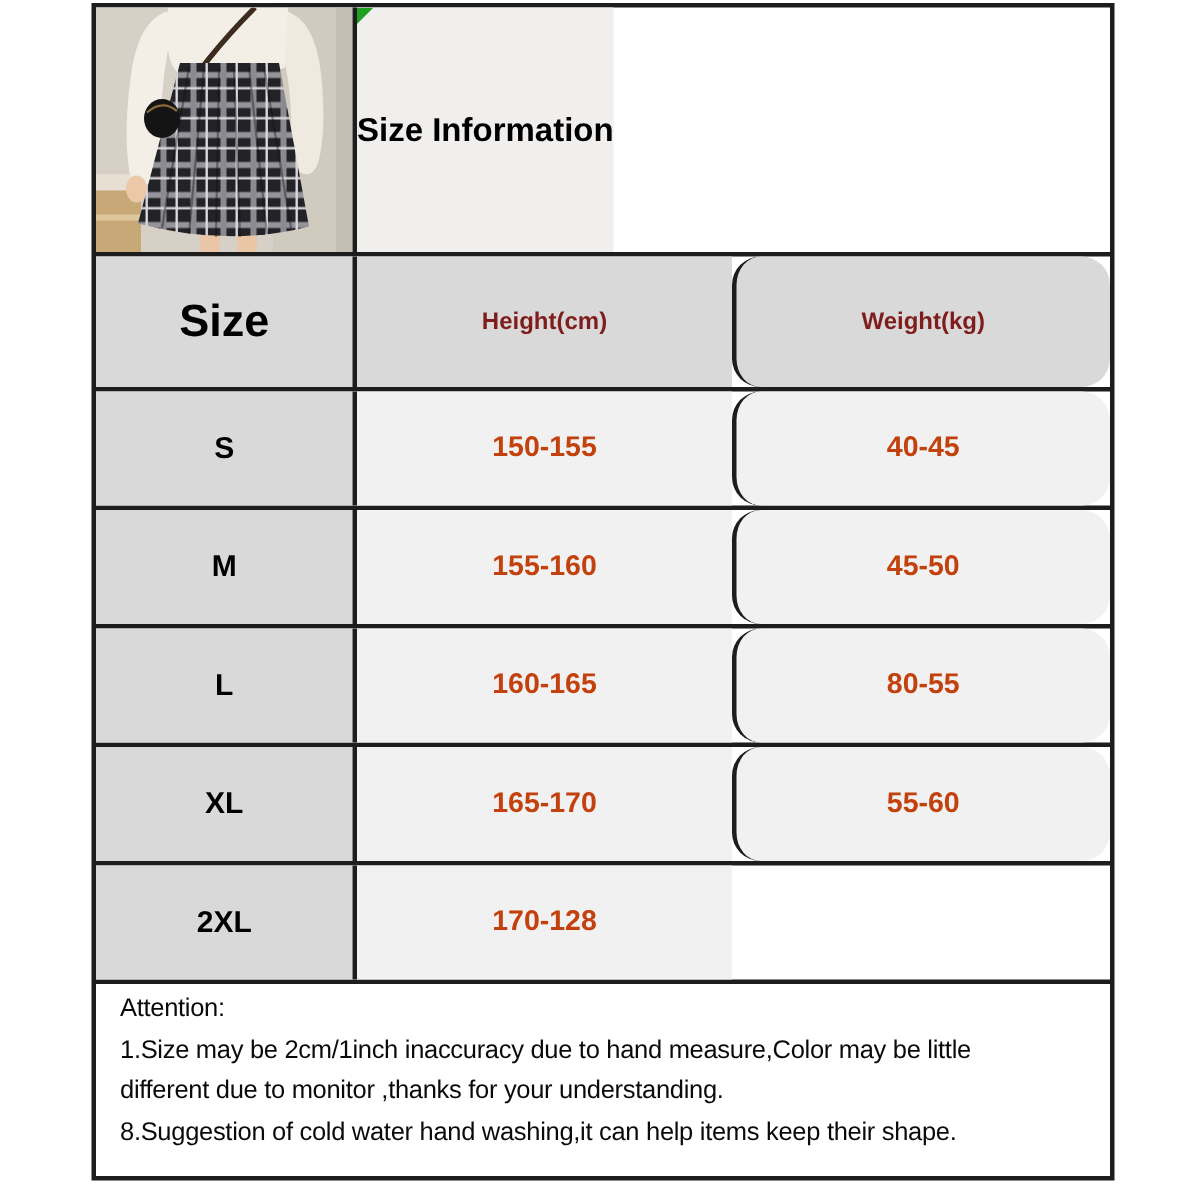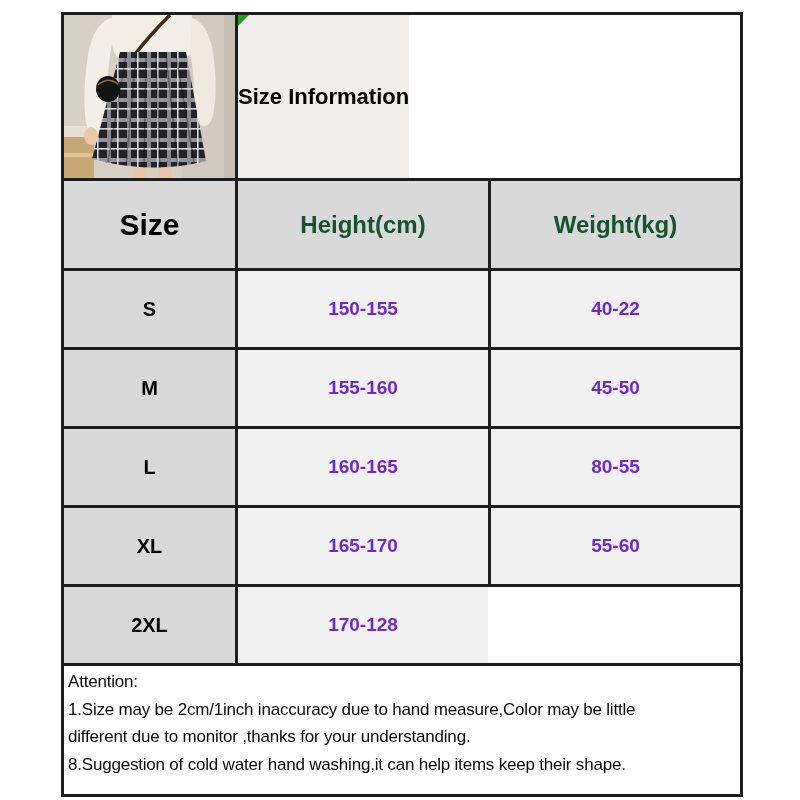--- a/index.html
+++ b/index.html
@@ -1,53 +1,53 @@
 <!DOCTYPE html>
 <html><head>
 <meta charset="utf-8">
 <style>
   html,body{margin:0;padding:0;}
   body{
     width:800px;height:800px;background:#ffffff;position:relative;
     font-family:"Liberation Sans",sans-serif;color:#111;
   }
   .sheet{
-    position:absolute;left:61px;top:12px;width:682px;
+    position:absolute;left:61px;top:2px;width:682px;
     border:3px solid #1d1d1d;background:#ffffff;box-sizing:border-box;
   }
   .row{display:flex;align-items:stretch;}
   .row + .row{border-top:3px solid #1d1d1d;}
   .cell{box-sizing:border-box;display:flex;align-items:center;justify-content:center;}
   .cell + .cell{border-left:3px solid #1d1d1d;}
   .c1{width:171px;flex:0 0 171px;}
   .c2{width:253px;flex:0 0 253px;}
-  .c3{flex:1 1 auto;}
+  .c3{flex:1 1 auto;border-radius:19px;}
 
   
   .top{height:163px;}
   .img-cell{width:171px;flex:0 0 171px;padding:0;overflow:hidden;background:#d6d0c7;}
   .title-cell{position:relative;background:#f0efed;}
   .title-cell h1{margin:0;font-size:22px;font-weight:bold;color:#000;letter-spacing:0;}
   .flag{
     position:absolute;top:0;left:0;width:11px;height:11px;
     background:#1fa11f;clip-path:polygon(0 0,100% 0,0 100%);
   }
 
   
   .thead{height:87px;}
   .thead .cell{background:#d9d9d9;font-weight:bold;}
   .head-size{font-size:30px;color:#000;}
-  .head-col{font-size:24px;color:#14532d;}
+  .head-col{font-size:16px;color:#7f1d1d;}
   .trow{height:76px;}
   .trow .c1{background:#d9d9d9;font-weight:bold;font-size:20px;color:#000;}
-  .trow .c2,.trow .c3{background:#f1f1f1;font-weight:bold;font-size:19px;color:#6d28d9;}
+  .trow .c2,.trow .c3{background:#f1f1f1;font-weight:bold;font-size:19px;color:#c2410c;}
 
   
   .attention-row{display:block;background:#ffffff;min-height:128px;}
-  .attention-box{padding:2px 4px 6px 4px;}
+  .attention-box{padding:2px 4px 6px 16px;}
   .attention-box div{
     font-size:17px;line-height:27.5px;letter-spacing:-0.2px;
     white-space:nowrap;color:#0a0a0a;
   }
   svg{display:block;}
 </style>
 </head>
 <body>
 
 <div class="sheet">
@@ -114,21 +114,21 @@
 
   <div class="row thead">
     <div class="cell c1 head-size">Size</div>
     <div class="cell c2 head-col">Height(cm)</div>
     <div class="cell c3 head-col">Weight(kg)</div>
   </div>
 
   <div class="row trow">
     <div class="cell c1">S</div>
     <div class="cell c2">150-155</div>
-    <div class="cell c3">40-22</div>
+    <div class="cell c3">40-45</div>
   </div>
   <div class="row trow">
     <div class="cell c1">M</div>
     <div class="cell c2">155-160</div>
     <div class="cell c3">45-50</div>
   </div>
   <div class="row trow">
     <div class="cell c1">L</div>
     <div class="cell c2">160-165</div>
     <div class="cell c3">80-55</div>

